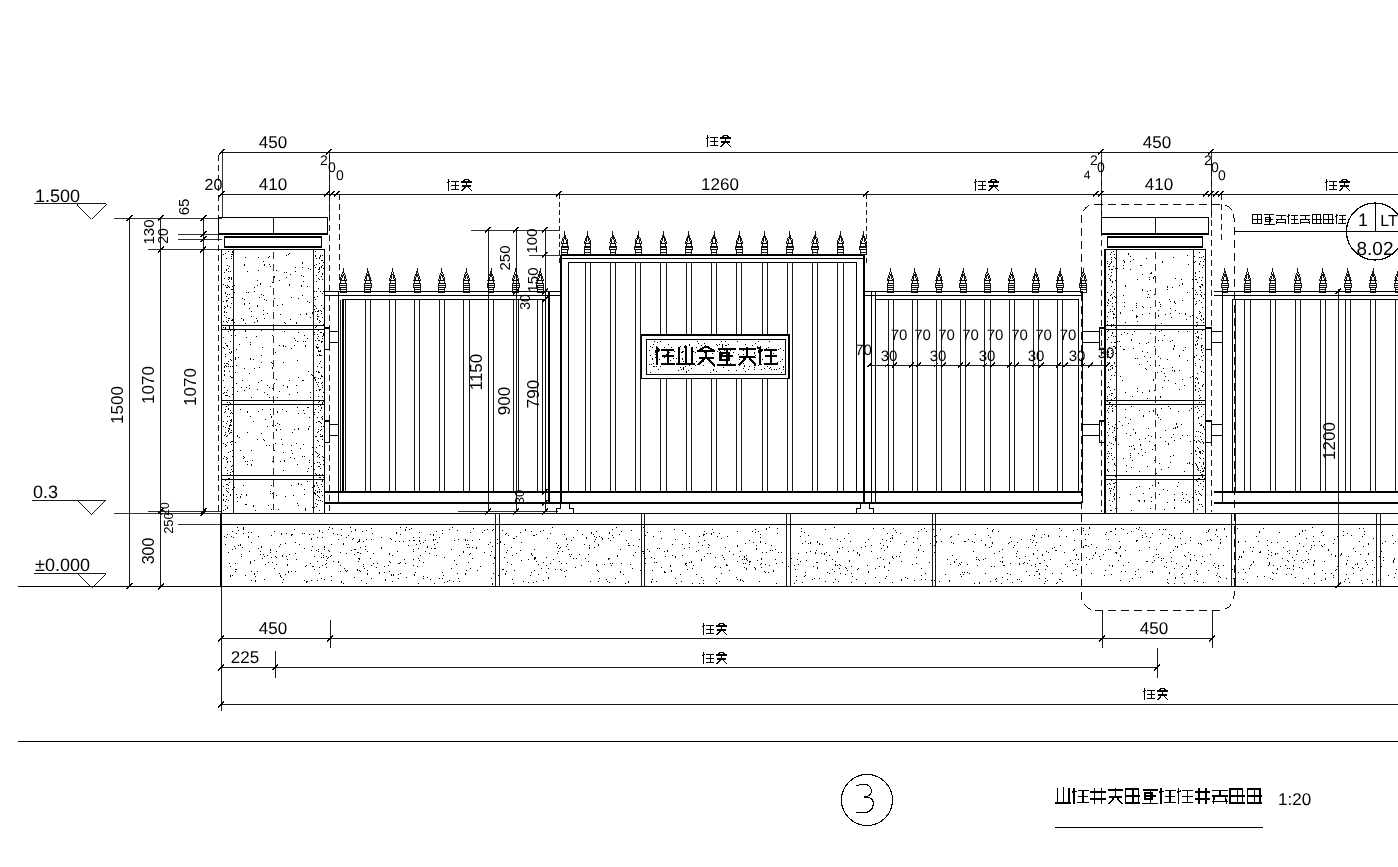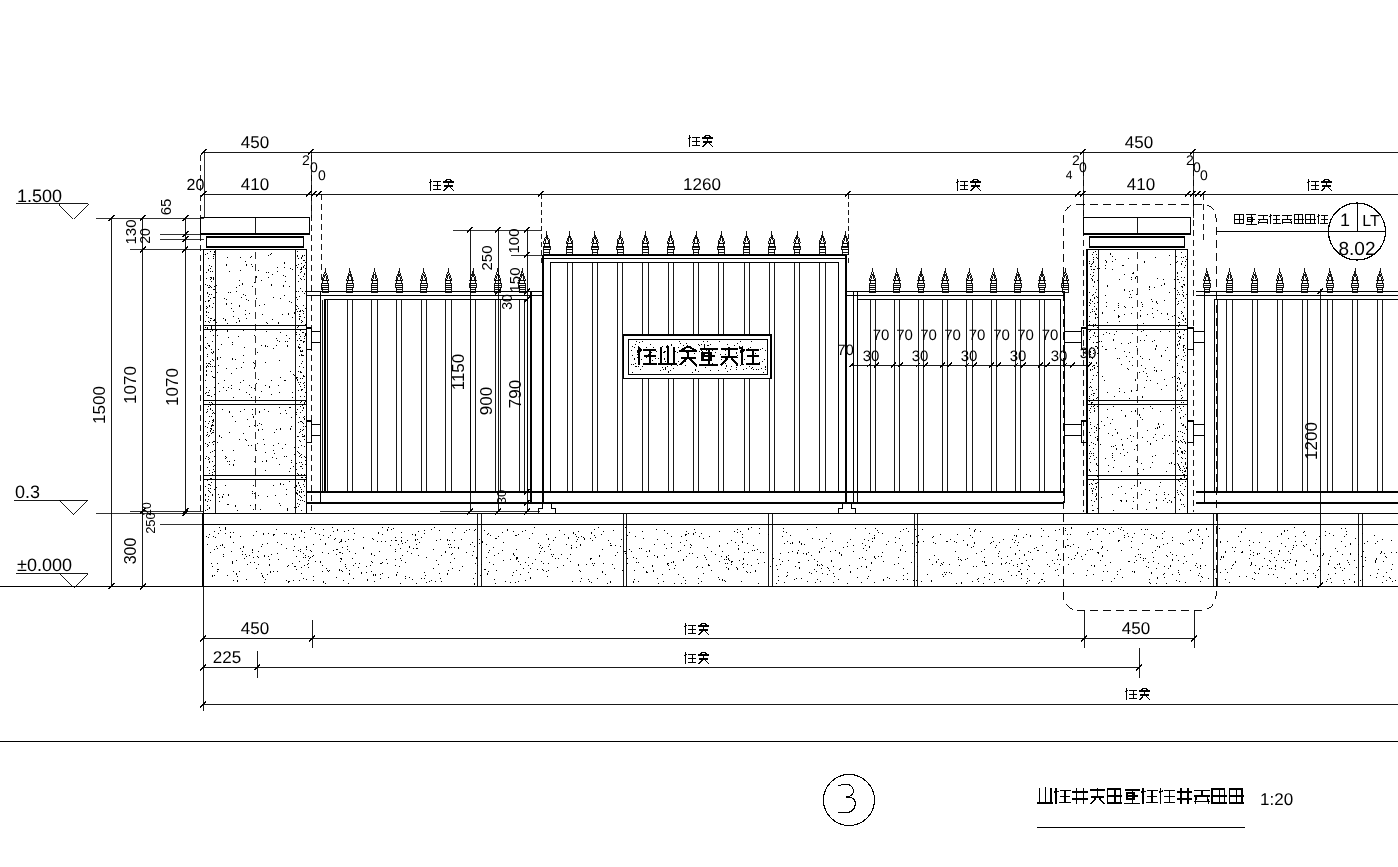--- a/index.html
+++ b/index.html
@@ -1,15 +1,15 @@
 <!DOCTYPE html>
 <html><head><meta charset="utf-8"><style>
 html,body{margin:0;padding:0;background:#fff;}
 svg{display:block;} text{font-family:"Liberation Sans",sans-serif;fill:#000;}
-div.wrap{will-change:transform;transform:translateZ(0);}
+div.wrap{will-change:transform;transform:translateZ(0);padding-left:18px;}
 </style></head><body>
 <div class="wrap">
 <svg width="1398" height="867" viewBox="0 0 1398 867" shape-rendering="crispEdges">
 <rect width="1398" height="867" fill="#ffffff"></rect>
 <defs>
         <g id="sp" stroke="#000" stroke-width="0.9" fill="none">
           <line x1="0" y1="0" x2="0" y2="3"></line>
           <path d="M-3.3,12.6 Q-2.0,7.4 0,3 Q2.0,7.4 3.3,12.6 Z"></path>
           <path d="M-1.9,12.6 Q-1.1,8.8 0,5.6 Q1.1,8.8 1.9,12.6 Z"></path>
           <rect x="-2.5" y="12.6" width="5" height="3"></rect>

